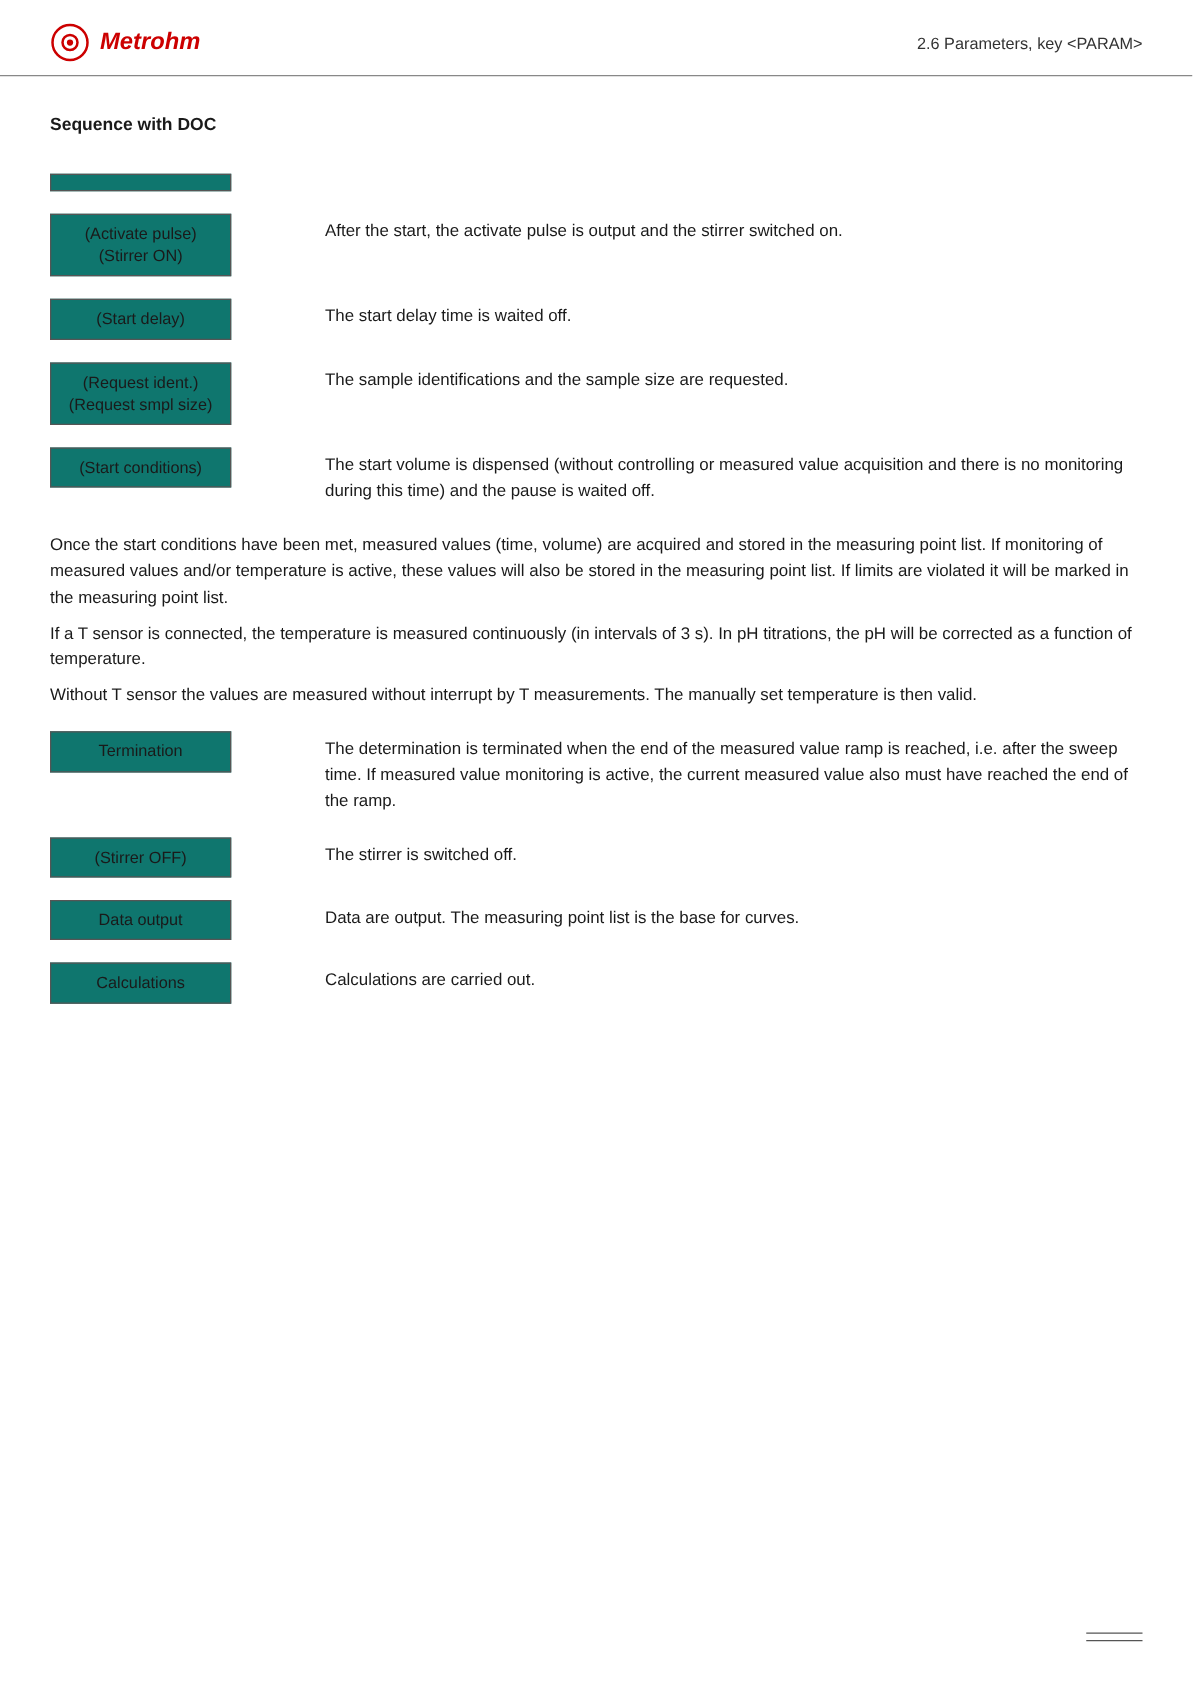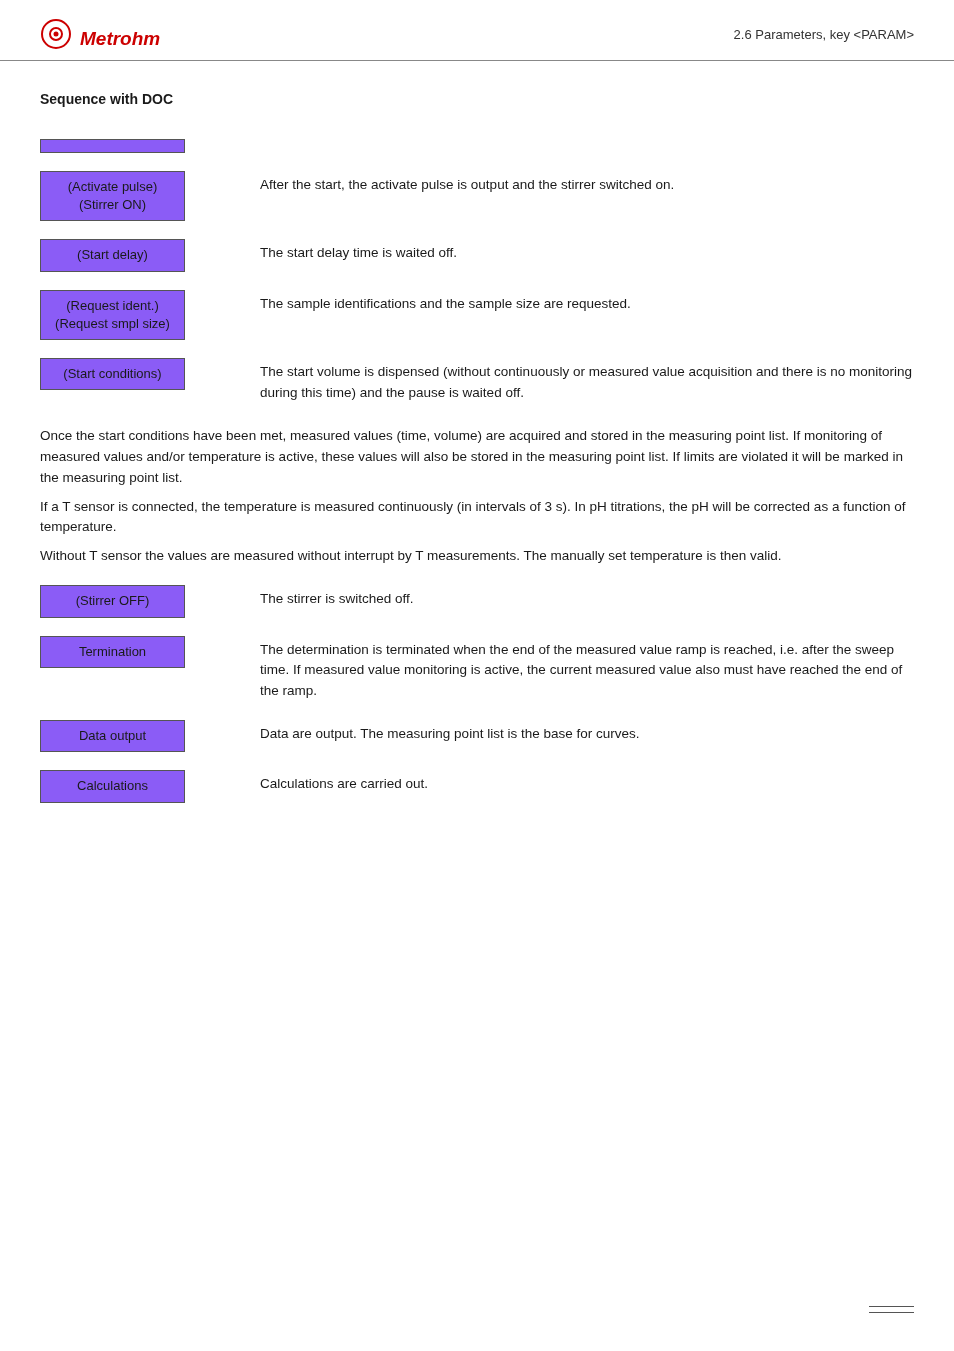--- a/index.html
+++ b/index.html
@@ -16,21 +16,21 @@
     
     .header {
       display: flex;
       justify-content: space-between;
       align-items: center;
       padding: 18px 40px 10px 40px;
       border-bottom: 1px solid #888;
     }
     .logo-area {
       display: flex;
-      align-items: flex-end;
+      align-items: center;
       gap: 8px;
     }
     .header-title {
       font-size: 13px;
       color: #333;
     }
 
     
     .content {
       padding: 30px 40px 40px 40px;
@@ -58,21 +58,21 @@
       justify-content: flex-start;
       padding-right: 20px;
     }
 
     .step-box {
       border: 1px solid #555;
       padding: 6px 14px;
       text-align: center;
       font-size: 13px;
       min-width: 145px;
-      background: #8b5cf6;
+      background: #0f766e;
       line-height: 1.4;
     }
 
     .desc-col {
       flex: 1;
       font-size: 13.5px;
       line-height: 1.55;
       padding-top: 4px;
       color: #1a1a1a;
     }
@@ -140,44 +140,44 @@
         </div>
         <div class="desc-col">
           <p>The sample identifications and the sample size are requested.</p>
         </div>
       </div>
       <div class="sequence-row">
         <div class="box-col">
           <div class="step-box">(Start conditions)</div>
         </div>
         <div class="desc-col">
-          <p>The start volume is dispensed (without continuously or measured value acquisition and there is no monitoring during this time) and the pause is waited off.</p>
+          <p>The start volume is dispensed (without controlling or measured value acquisition and there is no monitoring during this time) and the pause is waited off.</p>
         </div>
       </div>
       <div class="sequence-row">
         <div class="desc-col">
           <p>Once the start conditions have been met, measured values (time, volume) are acquired and stored in the measuring point list. If monitoring of measured values and/or temperature is active, these values will also be stored in the measuring point list. If limits are violated it will be marked in the measuring point list.</p>
           <p style="margin-top: 8px;">If a T sensor is connected, the temperature is measured continuously (in intervals of 3 s). In pH titrations, the pH will be corrected as a function of temperature.</p>
           <p style="margin-top: 8px;">Without T sensor the values are measured without interrupt by T measurements. The manually set temperature is then valid.</p>
         </div>
       </div>
       <div class="sequence-row">
         <div class="box-col">
+          <div class="step-box">Termination</div>
+        </div>
+        <div class="desc-col">
+          <p>The determination is terminated when the end of the measured value ramp is reached, i.e. after the sweep time. If measured value monitoring is active, the current measured value also must have reached the end of the ramp.</p>
+        </div>
+      </div>
+      <div class="sequence-row">
+        <div class="box-col">
           <div class="step-box">(Stirrer OFF)</div>
         </div>
         <div class="desc-col">
           <p>The stirrer is switched off.</p>
-        </div>
-      </div>
-      <div class="sequence-row">
-        <div class="box-col">
-          <div class="step-box">Termination</div>
-        </div>
-        <div class="desc-col">
-          <p>The determination is terminated when the end of the measured value ramp is reached, i.e. after the sweep time. If measured value monitoring is active, the current measured value also must have reached the end of the ramp.</p>
         </div>
       </div>
       <div class="sequence-row">
         <div class="box-col">
           <div class="step-box">Data output</div>
         </div>
         <div class="desc-col">
           <p>Data are output. The measuring point list is the base for curves.</p>
         </div>
       </div>

